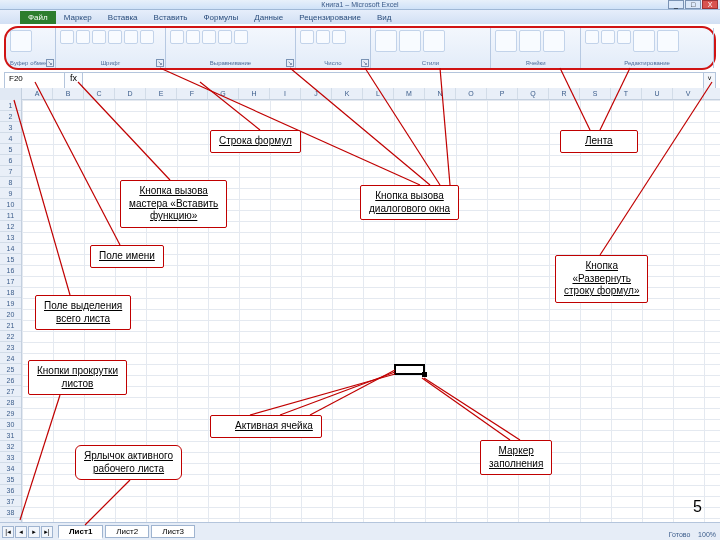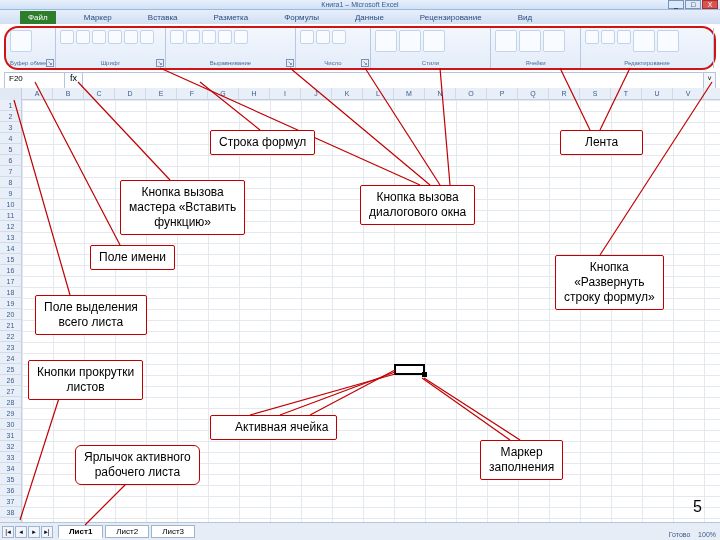--- a/index.html
+++ b/index.html
@@ -4,21 +4,21 @@
 <style>
   * { box-sizing: border-box; margin: 0; padding: 0; }
   body { width: 720px; height: 540px; background: #fff; font-family: Arial, sans-serif; font-size: 9px; position: relative; overflow: hidden; }
   
   .titlebar { height: 10px; background: linear-gradient(#e8f0fa,#cfe2f8); border-bottom:1px solid #9fb8d6; position:relative; }
   .titlebar .title { position:absolute; left:50%; transform:translateX(-50%); font-size:7px; color:#3a5a88; top:1px; }
   .winbtns { position:absolute; right:2px; top:0; display:flex; }
   .winbtn { width:16px; height:9px; border:1px solid #7a93b4; background:#dce9fa; margin-left:1px; font-size:7px; text-align:center; line-height:7px; }
   .winbtn.close { background:#d9534f; color:#fff; border-color:#a03030; }
 
-  .tabrow { height:14px; background: linear-gradient(#e6eefb,#d2e0f4); display:flex; align-items:flex-end; padding-left:20px;gap:20px; }
+  .tabrow { height:14px; background: linear-gradient(#e6eefb,#d2e0f4); display:flex; align-items:flex-end; padding-left:20px; }
   .filetab { background:#2d7d2d; color:#fff; font-size:8px; padding:1px 8px; height:13px; line-height:11px; display:inline-block; }
   .tab { font-size:8px; color:#2a4d7c; padding:1px 8px; height:13px; line-height:11px; }
 
   .ribbon-wrap { border:2px solid #d01414; border-radius:14px; margin:2px 4px; background: linear-gradient(#f3f7fd,#e3ecf9); height:44px; display:flex; position:relative; }
   .ribbon-group { border-right:1px solid #b7c9e2; padding:2px 4px; display:flex; flex-direction:column; justify-content:space-between; font-size:6px; color:#39537a; position:relative; }
   .ribbon-group .glabel { text-align:center; font-size:6px; color:#4a6a99; }
   .ribbon-icons { display:flex; gap:2px; flex-wrap:wrap; align-items:flex-start; }
   .ric { width:14px; height:14px; background:#f8fbff; border:1px solid #c2d3ea; border-radius:2px; }
   .ric.big { width:22px; height:22px; }
   .dialog-launcher { position:absolute; bottom:1px; right:1px; width:8px; height:8px; border:1px solid #7a93b4; background:#e8eef8; font-size:6px; line-height:6px; text-align:center; }
@@ -41,21 +41,21 @@
   .active-cell { position:absolute; width:31px; height:11px; border:2px solid #000; }
   .fill-handle { position:absolute; width:5px; height:5px; background:#000; }
 
   .sheet-tabs { position:absolute; left:0; bottom:0; right:0; height:18px; background:#e6edf7; border-top:1px solid #b4c5dc; display:flex; align-items:center; }
   .scroll-btns { display:flex; padding:0 2px; }
   .scroll-btn { width:12px; height:12px; border:1px solid #9fb4d0; background:#f1f5fb; font-size:7px; text-align:center; line-height:10px; margin-right:1px; }
   .stab { border:1px solid #9fb4d0; background:#fff; font-size:8px; padding:1px 10px; margin-left:2px; }
   .stab.active { background:#fff; border-bottom:2px solid #fff; font-weight:bold; }
   .statusbar { position:absolute; right:4px; bottom:2px; font-size:7px; color:#3b5c8a; }
 
-  .callout { position:absolute; background:#fff; border:1.5px solid #c00000; padding:4px 8px; font-size:12px; color:#000; text-align:center; line-height:1.25; z-index:20; border-radius:2px; }
+  .callout { position:absolute; background:#fff; border:1.5px solid #c00000; padding:4px 8px; font-size:10px; color:#000; text-align:center; line-height:1.25; z-index:20; border-radius:2px;text-decoration:underline; }
   .callout.emph { font-weight:normal; }
 
   .page-num { position:absolute; right:18px; bottom:24px; font-size:16px; color:#000; }
 
   svg.arrows { position:absolute; inset:0; width:720px; height:540px; pointer-events:none; z-index:15; }
   svg.arrows line { stroke:#c00000; stroke-width:1.2; }
 </style>
 </head>
 <body>
 
@@ -65,21 +65,21 @@
     <div class="winbtn">_</div>
     <div class="winbtn">□</div>
     <div class="winbtn close">X</div>
   </div>
 </div>
 
 <div class="tabrow">
   <span class="filetab">Файл</span>
   <span class="tab">Маркер</span>
   <span class="tab">Вставка</span>
-  <span class="tab">Разметка</span>
+  <span class="tab">Вставить</span>
   <span class="tab">Формулы</span>
   <span class="tab">Данные</span>
   <span class="tab">Рецензирование</span>
   <span class="tab">Вид</span>
 </div>
 
 <div class="ribbon-wrap">
   <div class="ribbon-group" style="width:50px;">
     <div class="ribbon-icons">
         <div class="ric big"></div>

